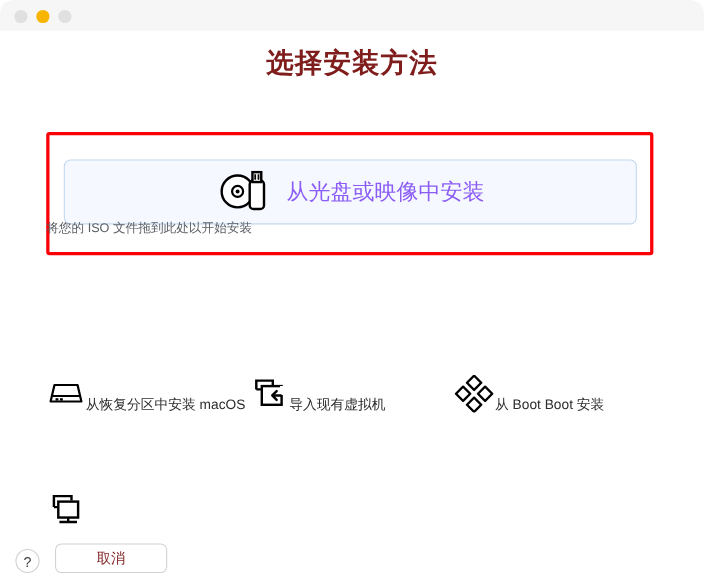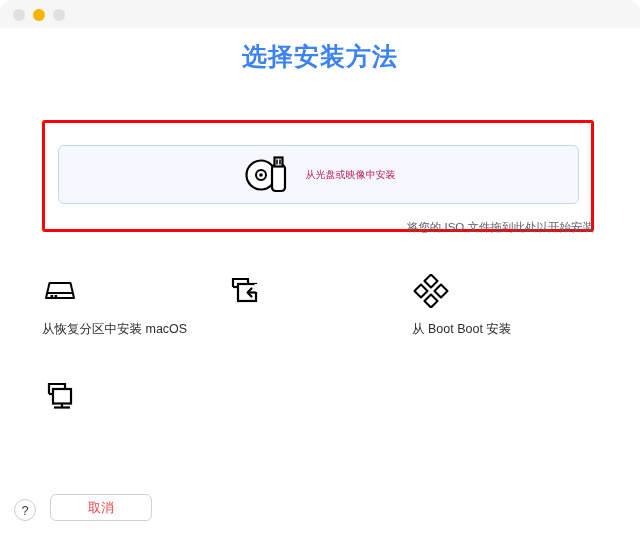--- a/index.html
+++ b/index.html
@@ -48,21 +48,21 @@
 
   
   #page-title {
     position: absolute;
     top: 40px;
     left: 0;
     width: 640px;
     text-align: center;
     font-size: 25px;
     font-weight: 600;
-    color: #3b82f6;
+    color: #7f1d1d;
     letter-spacing: 1px;
   }
 
   
   #highlight-box {
     position: absolute;
     left: 42px;
     top: 120px;
     width: 552px;
     height: 112px;
@@ -81,50 +81,50 @@
     box-sizing: border-box;
     border: 1px solid #c3d7f0;
     border-radius: 6px;
     background: #f5f8fe;
     display: flex;
     align-items: center;
     justify-content: center;
     gap: 14px;
   }
   #dropzone .dz-label {
-    font-size: 10px;
-    color: #be185d;
+    font-size: 20px;
+    color: #8b5cf6;
   }
 
   #drop-hint {
     position: absolute;
     left: 42px;
-    top: 220px;
+    top: 200px;
     width: 552px;
-    text-align: right;
+    text-align: left;
     font-size: 11.5px;
     color: #5a5f66;
   }
 
   
   #options {
     position: absolute;
     left: 42px;
     top: 272px;
     width: 556px;
   }
   .opt-row {
     display: flex;
     height: 105px;
   }
   .opt {
     width: 185px;
     display: flex;
-    flex-direction: column;
-    align-items: flex-start;
+    flex-direction: row;
+    align-items: flex-end;
     cursor: default;
   }
   .opt .opt-icon {
     height: 38px;
     display: flex;
     align-items: center;
     justify-content: center;
   }
   .opt .opt-label {
     margin-top: 11px;
@@ -160,21 +160,21 @@
   }
   #cancel-button {
     position: absolute;
     left: 50px;
     top: 440px;
     width: 102px;
     height: 27px;
     border: 1px solid #d2d2d2;
     border-radius: 6px;
     background: #ffffff;
-    color: #ef4444;
+    color: #7f1d1d;
     font-size: 13px;
     display: flex;
     align-items: center;
     justify-content: center;
     box-sizing: border-box;
   }
 
   
   #help-button, #cancel-button { top: auto; bottom: 12px; }
 </style>
@@ -232,20 +232,21 @@
         <span class="opt-icon">
           <svg width="36" height="32" viewBox="0 0 36 32" xmlns="http://www.w3.org/2000/svg">
             <path d="M6 12 L6 4 L21 4 L21 8" fill="none" stroke="#000000" stroke-width="2.2"></path>
             <path d="M6 12 L12 12" fill="none" stroke="#000000" stroke-width="2.2"></path>
             <rect x="11" y="9" width="18" height="17" fill="#ffffff" stroke="#000000" stroke-width="2.2"></rect>
             <line x1="29" y1="9" x2="29" y2="17" stroke="#ffffff" stroke-width="3"></line>
             <line x1="29" y1="17.5" x2="21" y2="17.5" stroke="#000000" stroke-width="2.2"></line>
             <path d="M24.5 13.5 L20.5 17.5 L24.5 21.5" fill="none" stroke="#000000" stroke-width="2.2" stroke-linejoin="round" stroke-linecap="round"></path>
           </svg>
         </span>
+        <span class="opt-label">导入现有虚拟机</span>
       </div>
 
       <div class="opt">
         <span class="opt-icon">
           <svg width="38" height="34" viewBox="0 0 38 34" xmlns="http://www.w3.org/2000/svg">
             <g fill="none" stroke="#000000" stroke-width="2.1" stroke-linejoin="round">
               <rect x="14.4" y="2.4" width="9.2" height="9.2" transform="rotate(45 19 7)"></rect>
               <rect x="4.4" y="12.4" width="9.2" height="9.2" transform="rotate(45 9 17)"></rect>
               <rect x="24.4" y="12.4" width="9.2" height="9.2" transform="rotate(45 29 17)"></rect>
               <rect x="14.4" y="22.4" width="9.2" height="9.2" transform="rotate(45 19 27)"></rect>

